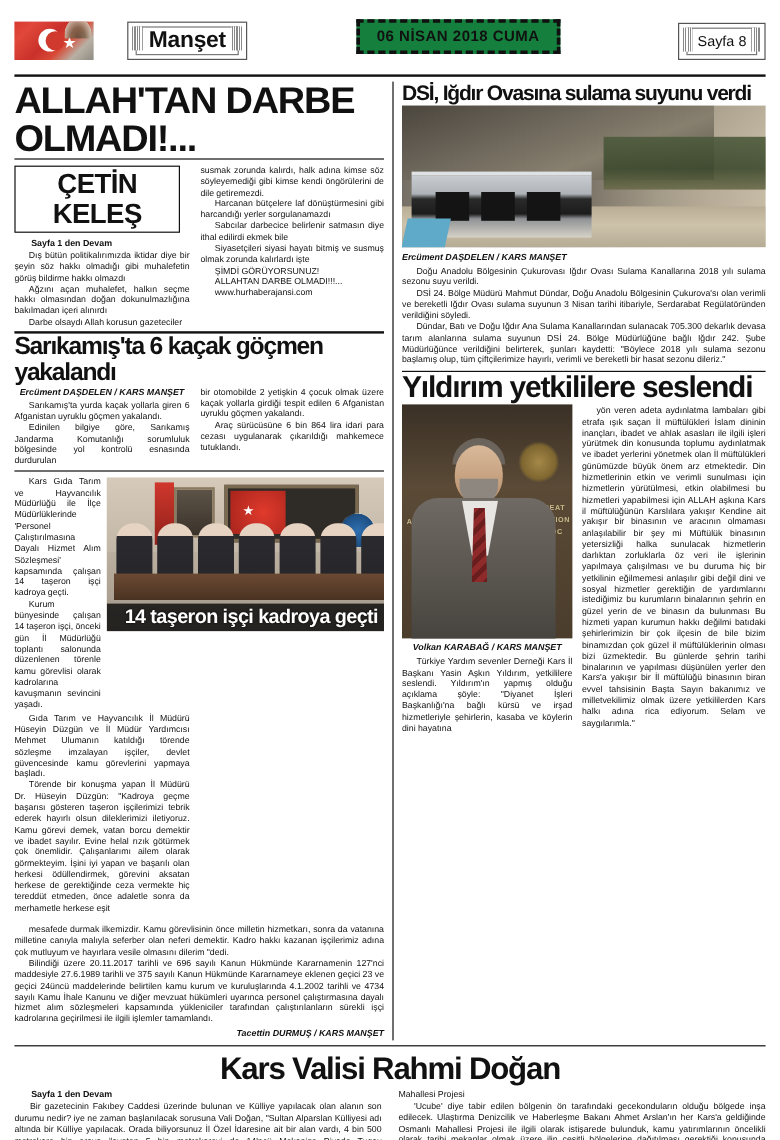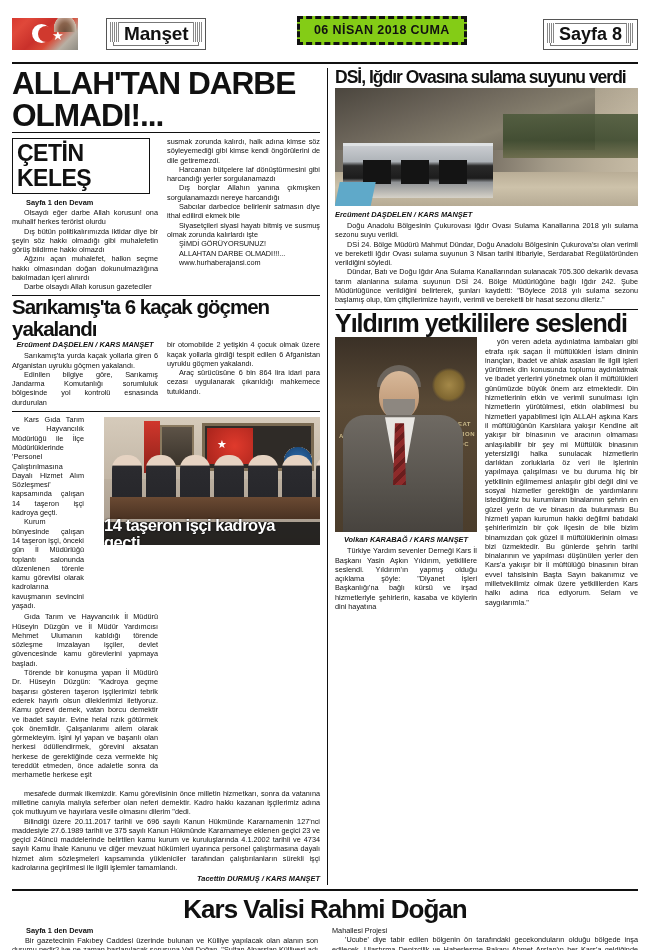--- a/index.html
+++ b/index.html
@@ -41,30 +41,30 @@
   }
   .plate .inner{border:1px solid #777;padding:1px 10px;}
   .plate .txt{font-size:19px;font-weight:bold;letter-spacing:-.2px;line-height:20px;}
   .plate .corner{position:absolute;width:9px;height:20px;top:3px;
     background:repeating-linear-gradient(90deg,#888 0 1px,#fff 1px 2px);}
   .plate .corner.l{left:3px;}
   .plate .corner.r{right:3px;}
 
   .datebox{
     position:absolute;left:285px;top:16px;
-    border:3px dashed #111;padding:5px 14px;background:#84cc16;
+    border:3px dashed #111;padding:5px 14px;background:#15803d;
   }
   .datebox .dt{font-size:12.5px;font-weight:bold;letter-spacing:.4px;line-height:13px;}
 
   .pagebox{
     margin-left:auto;flex:0 0 auto;position:relative;
     border:1px solid #555;padding:3px 6px;background:#fff;
   }
   .pagebox .inner{border:1px solid #777;padding:1px 8px;}
-  .pagebox .txt{font-size:18px;font-weight:bold;line-height:19px;}
+  .pagebox .txt{font-size:12px;font-weight:normal;line-height:19px;}
   .pagebox .corner{position:absolute;width:8px;height:20px;top:3px;
     background:repeating-linear-gradient(90deg,#888 0 1px,#fff 1px 2px);}
   .pagebox .corner.l{left:3px;}
   .pagebox .corner.r{right:3px;}
 
   .rule-top{height:2px;background:#111;margin-top:2px;}
   .rule-thin{height:1px;background:#111;}
   .rule-med{height:1.6px;background:#111;}
 
   
@@ -79,21 +79,21 @@
   }
   .hl-main{font-size:31px;line-height:32px;margin:5px 0 6px 0;transform:scaleX(1.02);transform-origin:left;}
   .hl-dsi{font-size:17.5px;line-height:19px;margin:4px 0 5px 0;letter-spacing:-.3px;}
   .hl-sari{font-size:20.5px;line-height:22px;margin:5px 0 5px 0;letter-spacing:-.4px;}
   .hl-yild{font-size:25px;line-height:27px;margin:6px 0 6px 0;letter-spacing:-.6px;}
   .hl-vali{font-size:26px;line-height:28px;margin:7px 0 4px 0;text-align:center;letter-spacing:-.6px;}
 
   .authorbox{
     border:1.5px solid #111;padding:2px 4px;margin:2px 0 4px 0;display:inline-block;width:138px;box-sizing:border-box;
   }
-  .authorbox .nm{font-size:23px;font-weight:bold;line-height:25px;letter-spacing:-.5px;}
+  .authorbox .nm{font-size:23px;font-weight:bold;line-height:25px;letter-spacing:-.5px;text-align:center;}
 
   .byline{font-size:7.4px;font-weight:bold;line-height:10px;margin:0 0 1px 0;font-style:italic;}
   .byline.c{text-align:center;}
   .byline.r{text-align:right;}
   .subhead{font-size:7.4px;font-weight:bold;line-height:10px;margin:0 0 0 0;text-indent:14px;}
 
   p.bt{
     font-size:7.3px;line-height:9.3px;margin:0;text-align:justify;text-indent:12px;
     word-spacing:-0.1px;
   }
@@ -218,29 +218,27 @@
 
       <div>
         <h1 class="hl hl-main">ALLAH'TAN DARBE OLMADI!...</h1>
         <div class="rule-thin"></div>
         <div style="display:flex;gap:9px;margin-top:3px;">
           <div style="width:146px;flex:0 0 auto;">
             <div class="authorbox">
               <div class="nm">ÇETİN KELEŞ</div>
             </div>
             <div class="subhead">Sayfa 1 den Devam</div>
-            <p class="bt">Olsaydı eğer darbe Allah korusun! ona muhalif herkes terörist olurdu</p>
             <p class="bt">Dış bütün politikalırımızda iktidar diye bir şeyin söz hakkı olmadığı gibi muhalefetin görüş bildirme hakkı olmazdı</p>
             <p class="bt">Ağzını açan muhalefet, halkın seçme hakkı olmasından doğan dokunulmazlığına bakılmadan içeri alınırdı</p>
             <p class="bt">Darbe olsaydı Allah korusun gazeteciler</p>
           </div>
           <div style="flex:1 1 auto;padding-top:1px;">
             <p class="bt ni">susmak zorunda kalırdı, halk adına kimse söz söyleyemediği gibi kimse kendi öngörülerini de dile getiremezdi.</p>
             <p class="bt">Harcanan bütçelere laf dönüştürmesini gibi harcandığı yerler sorgulanamazdı</p>
-            <p class="bt">Dış borçlar Allahın yanına çıkmışken sorgulanamazdı nereye harcandığı</p>
             <p class="bt">Sabcılar darbecice belirlenir satmasın diye ithal edilirdi ekmek bile</p>
             <p class="bt">Siyasetçileri siyasi hayatı bitmiş ve susmuş olmak zorunda kalırlardı işte</p>
             <p class="bt">ŞİMDİ GÖRÜYORSUNUZ!</p>
             <p class="bt">ALLAHTAN DARBE OLMADI!!!...</p>
             <p class="bt">www.hurhaberajansi.com</p>
           </div>
         </div>
       </div>
 
       <div class="rule-med" style="margin-top:3px;"></div>
@@ -256,21 +254,21 @@
           <div style="flex:1 1 auto;">
             <p class="bt ni">bir otomobilde 2 yetişkin 4 çocuk olmak üzere kaçak yollarla girdiği tespit edilen 6 Afganistan uyruklu göçmen yakalandı.</p>
             <p class="bt">Araç sürücüsüne 6 bin 864 lira idari para cezası uygulanarak çıkarıldığı mahkemece tutuklandı.</p>
           </div>
         </div>
       </div>
 
       <div class="rule-thin" style="margin-top:4px;"></div>
 
       <div>
-        <div style="display:flex;gap:20px;margin-top:3px;">
+        <div style="display:flex;gap:5px;margin-top:3px;">
           <div style="width:72px;flex:0 0 auto;">
             <p class="bt" style="text-align:justify;">Kars Gıda Tarım ve Hayvancılık Müdürlüğü ile İlçe Müdürlüklerinde 'Personel Çalıştırılmasına Dayalı Hizmet Alım Sözleşmesi' kapsamında çalışan 14 taşeron işçi kadroya geçti.</p>
             <p class="bt">Kurum bünyesinde çalışan 14 taşeron işçi, önceki gün İl Müdürlüğü toplantı salonunda düzenlenen törenle kamu görevlisi olarak kadrolarına kavuşmanın sevincini yaşadı.</p>
           </div>
           <div style="flex:1 1 auto;">
             <div class="photo photo-group">
               <div class="wall"></div>
               <div class="tflag"></div>
               <div class="portrait"></div>
               <div class="frame">

